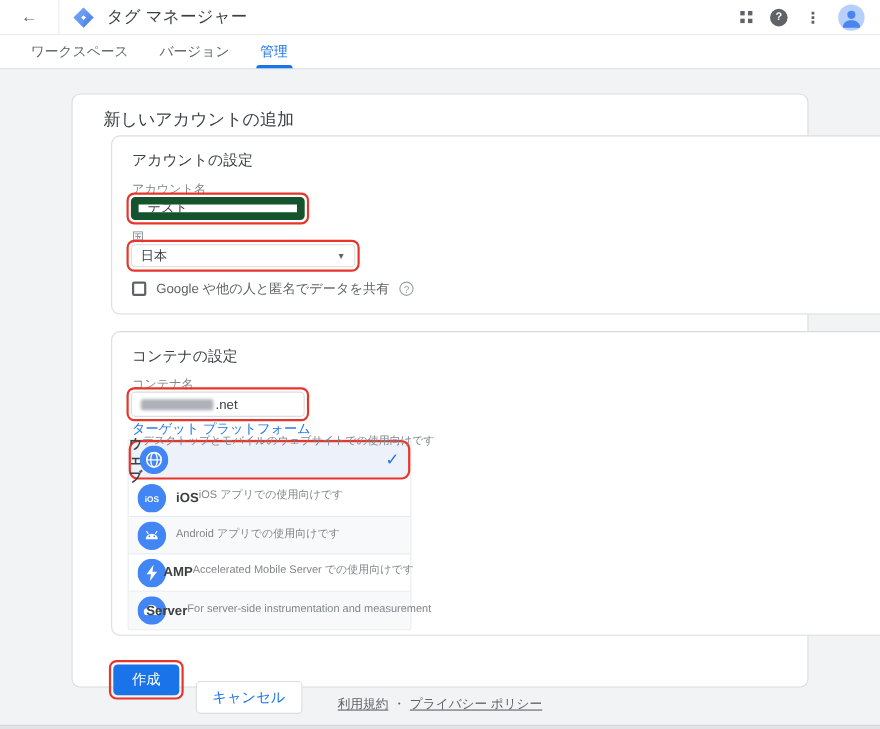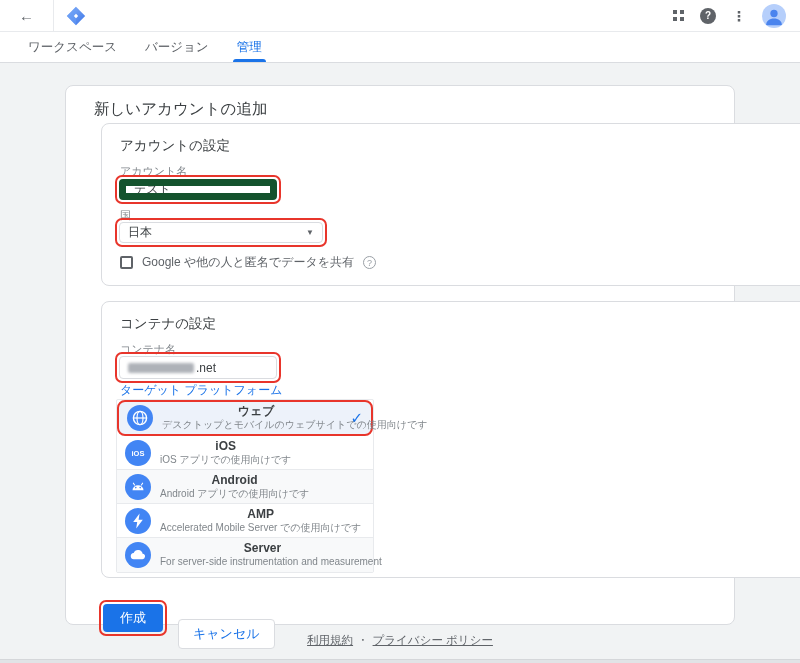--- a/index.html
+++ b/index.html
@@ -50,21 +50,21 @@
   .redacted { display:inline-block; width:66px; height:10px; background:#aeb2b8; border-radius:2px; filter:blur(1.6px); margin-right:2px; }
 
   .target-link { position:absolute; left:18px; top:80px; font-size:12px; color:#1a73e8; cursor:pointer; }
 
   .platform-list { position:absolute; left:14px; top:97px; width:258px; border:1px solid #e8eaed; border-radius:2px; }
   .platform-row { display:flex; align-items:center; height:34px; padding:0 8px; border-bottom:1px solid #e8eaed; cursor:pointer; }
   .platform-row:last-child { border-bottom:none; }
   .row-alt { background:#f8f9fa; }
   .row-selected { background:#edf2fa; border:2px solid #e8352b; border-radius:8px; height:36px; }
   .platform-icon { width:26px; height:26px; flex:0 0 26px; }
-  .platform-texts { margin-left:9px; display:flex; flex-direction:column; justify-content:center; min-width:0;text-align:center; }
+  .platform-texts { margin-left:9px; display:flex; flex-direction:row; justify-content:center; min-width:0; }
   .platform-name { font-size:12px; font-weight:bold; color:#3c4043; line-height:1.25; }
   .platform-desc { font-size:10px; color:#80868b; line-height:1.25; white-space:nowrap; }
   .check-mark { margin-left:auto; color:#1a73e8; font-size:15px; font-weight:bold; }
 
   .actions { position:absolute; left:33px; top:501px; display:flex; align-items:center; }
   .btn-create { background:#1a73e8; color:#fff; border:none; border-radius:4px; font-size:13px; font-family:inherit; padding:5px 17px; cursor:pointer; }
   .btn-cancel { background:#fff; color:#1a73e8; border:1px solid #dadce0; border-radius:4px; font-size:13px; font-family:inherit; padding:5px 14px; margin-left:11px; cursor:pointer;margin-top:32px; }
   .red-wrap-inline { border:2px solid #e8352b; border-radius:7px; padding:2px; }
 
   .footer { position:absolute; left:0; top:633px; width:800px; text-align:center; font-size:11.5px; color:#5f6368; }
@@ -87,20 +87,21 @@
           <linearGradient id="gtm" x1="0" y1="0" x2="1" y2="1">
             <stop offset="0" stop-color="#8ab4f8"></stop>
             <stop offset="1" stop-color="#3973e8"></stop>
           </linearGradient>
         </defs>
         <path d="M12 1 L23 12 L12 23 L1 12 Z" fill="url(#gtm)"></path>
         <path d="M12 1 L1 12 L12 23 Z" fill="#669df6" opacity="0.55"></path>
         <path d="M12 9.4 L14.6 12 L12 14.6 L9.4 12 Z" fill="#ffffff"></path>
       </svg>
     </div>
+    <div class="app-title">タグ マネージャー</div>
     <div class="header-right">
       <div class="apps-grid">
           <span></span>
           <span></span>
           <span></span>
           <span></span>
         </div>
       <div class="help-circle">
           <span>?</span>
         </div>
@@ -192,21 +193,20 @@
         <div class="platform-row row-alt">
           <svg class="platform-icon" viewBox="0 0 26 26">
             <circle cx="13" cy="13" r="13" fill="#4285f4"></circle>
             <path d="M7.5 16.2 a5.5 5 0 0 1 11 0 z" fill="#fff"></path>
             <line x1="9.6" y1="11" x2="8.4" y2="9.2" stroke="#fff" stroke-width="1.1" stroke-linecap="round"></line>
             <line x1="16.4" y1="11" x2="17.6" y2="9.2" stroke="#fff" stroke-width="1.1" stroke-linecap="round"></line>
             <circle cx="10.8" cy="13.6" r="0.8" fill="#4285f4"></circle>
             <circle cx="15.2" cy="13.6" r="0.8" fill="#4285f4"></circle>
           </svg>
           <div class="platform-texts">
-            <span class="platform-name">Android</span>
             <span class="platform-desc">Android アプリでの使用向けです</span>
           </div>
         </div>
 
         <div class="platform-row">
           <svg class="platform-icon" viewBox="0 0 26 26">
             <circle cx="13" cy="13" r="13" fill="#4285f4"></circle>
             <polygon points="14.6,5.5 8.2,14 12.2,14 11.2,20.5 17.8,11.8 13.6,11.8" fill="#fff"></polygon>
           </svg>
           <div class="platform-texts">

